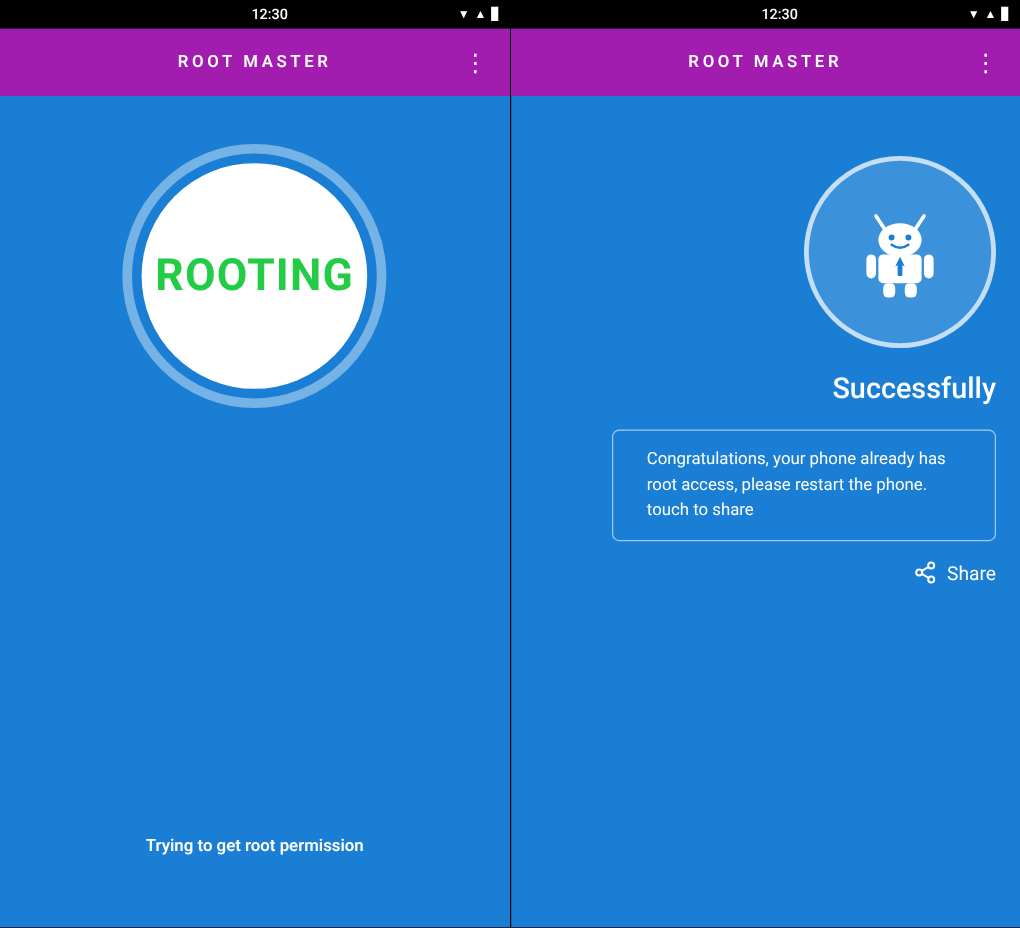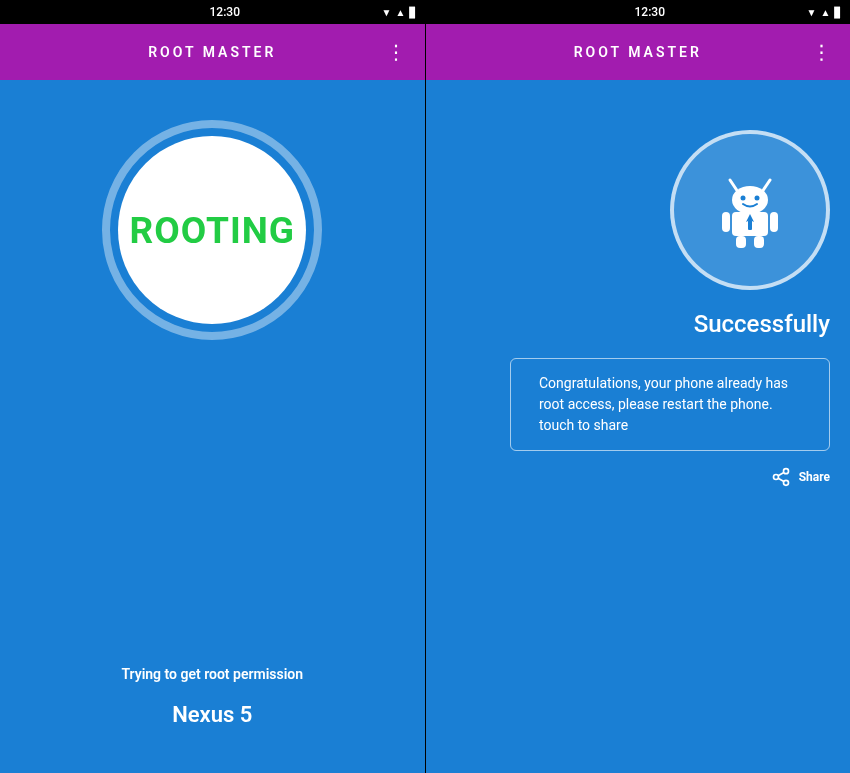--- a/index.html
+++ b/index.html
@@ -211,22 +211,22 @@
       cursor: pointer;
     }
 
     .share-icon-svg {
       width: 20px;
       height: 20px;
     }
 
     .share-label {
       color: white;
-      font-size: 12px;
-      font-weight: 700;
+      font-size: 16px;
+      font-weight: 400;
     }
   </style>
 </head>
 <body>
 
 <div class="status-bar">
 
   <div class="status-bar-half">
     <div class="status-bar-left-spacer"></div>
     <span class="status-time">12:30</span>
@@ -259,21 +259,20 @@
 
     <div class="screen1-content">
       <div class="rooting-circle-outer">
         <div class="rooting-circle-inner">
           <span class="rooting-text">ROOTING</span>
         </div>
       </div>
 
       <div class="device-info">
         <p class="trying-text">Trying to get root permission</p>
-        <p class="device-name">Nexus 5</p>
       </div>
     </div>
   </div>
 
   <div class="screen">
     <div class="app-bar">
       <div class="app-bar-spacer"></div>
       <span class="app-bar-title">ROOT MASTER</span>
       <span class="menu-dots">⋮</span>
     </div>

